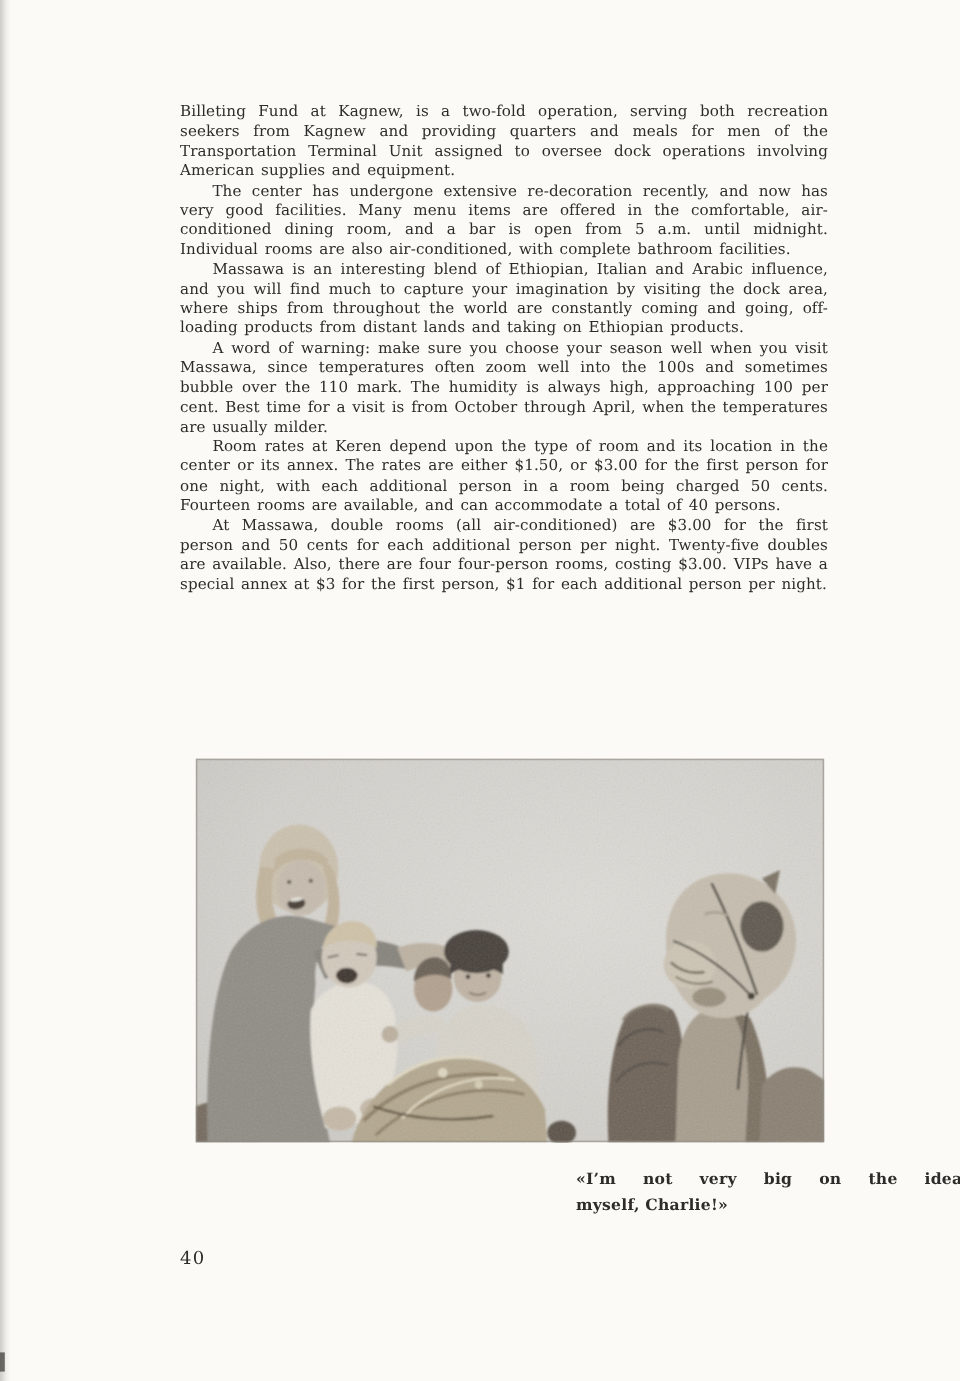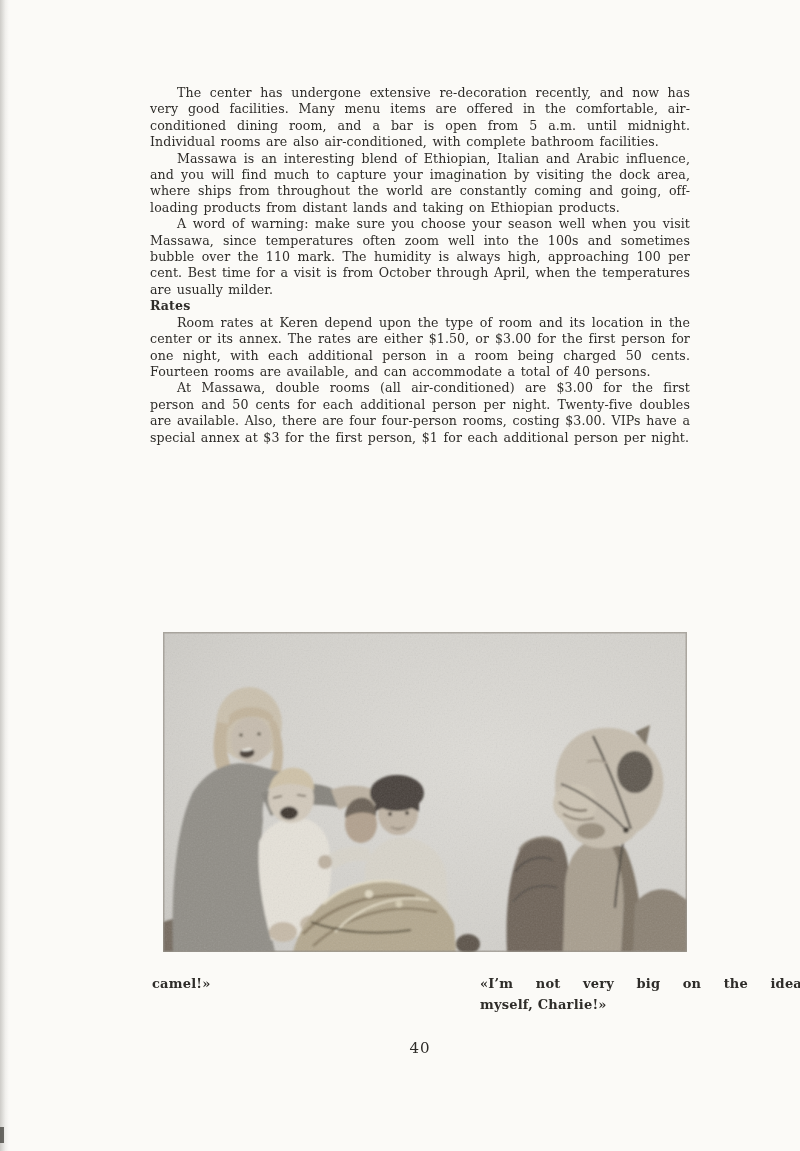--- a/index.html
+++ b/index.html
@@ -37,34 +37,34 @@
   .caption {
     position:absolute; top:974px;
     font-weight:bold; font-size:13px; line-height:20.5px;
     letter-spacing:.2px;
   }
   .caption-left { left:152px; width:220px; }
   .caption-right { left:480px; width:322px; }
   .cap-just { text-align:justify; text-align-last:justify; }
   .page-number {
     position:absolute; left:150px; top:1039px; width:540px;
-    text-align:center; font-size:15px; letter-spacing:1px;
+    text-align:left; font-size:15px; letter-spacing:1px;
   }
 </style>
 </head>
 <body>
 
 <div class="scan-gutter"></div>
 <div class="scan-mark"></div>
 
 <main class="text-col">
+  <p class="para">Billeting Fund at Kagnew, is a two-fold operation, serving both recreation seekers from Kagnew and providing quarters and meals for men of the Transportation Terminal Unit assigned to oversee dock operations involving American supplies and equipment.</p>
   <p class="para indent">The center has undergone extensive re-decoration recently, and now has very good facilities. Many menu items are offered in the comfortable, air-conditioned dining room, and a bar is open from 5 a.m. until midnight. Individual rooms are also air-conditioned, with complete bathroom facilities.</p>
   <p class="para indent">Massawa is an interesting blend of Ethiopian, Italian and Arabic influence, and you will find much to capture your imagination by visiting the dock area, where ships from throughout the world are constantly coming and going, off-loading products from distant lands and taking on Ethiopian products.</p>
   <p class="para indent">A word of warning: make sure you choose your season well when you visit Massawa, since temperatures often zoom well into the 100s and sometimes bubble over the 110 mark. The humidity is always high, approaching 100 per cent. Best time for a visit is from October through April, when the temperatures are usually milder.</p>
-  <h3 class="rates">Rates</h3>
   <p class="para indent">Room rates at Keren depend upon the type of room and its location in the center or its annex. The rates are either $1.50, or $3.00 for the first person for one night, with each additional person in a room being charged 50 cents. Fourteen rooms are available, and can accommodate a total of 40 persons.</p>
   <p class="para indent">At Massawa, double rooms (all air-conditioned) are $3.00 for the first person and 50 cents for each additional person per night. Twenty-five doubles are available. Also, there are four four-person rooms, costing $3.00. VIPs have a special annex at $3 for the first person, $1 for each additional person per night.</p>
 </main>
 
 <div class="photo-wrap">
   <svg viewBox="0 0 524 320" xmlns="http://www.w3.org/2000/svg">
     <defs>
       <radialGradient id="skyG" cx="0.62" cy="0.40" r="0.95">
         <stop offset="0" stop-color="#dedcd7"></stop>
         <stop offset="0.6" stop-color="#d3d1cc"></stop>
@@ -169,21 +169,20 @@
       <path d="M470,320 L472,272 C482,258 498,254 512,260 L524,268 L524,320 Z" fill="#8b8173"></path>
     </g>
 
     <rect x="0" y="0" width="524" height="320" filter="url(#grain)" opacity="0.16"></rect>
 
     <rect x="0.75" y="0.75" width="522.5" height="318.5" fill="none" stroke="#8a857c" stroke-opacity="0.55" stroke-width="1.5"></rect>
   </svg>
 </div>
 
 <div class="caption caption-left">
-  <div>camel!»</div>
 </div>
 
 <div class="caption caption-right">
   <div class="cap-just">«I’m not very big on the idea</div>
   <div>myself, Charlie!»</div>
 </div>
 
 <div class="page-number">40</div>
 
 </body></html>

